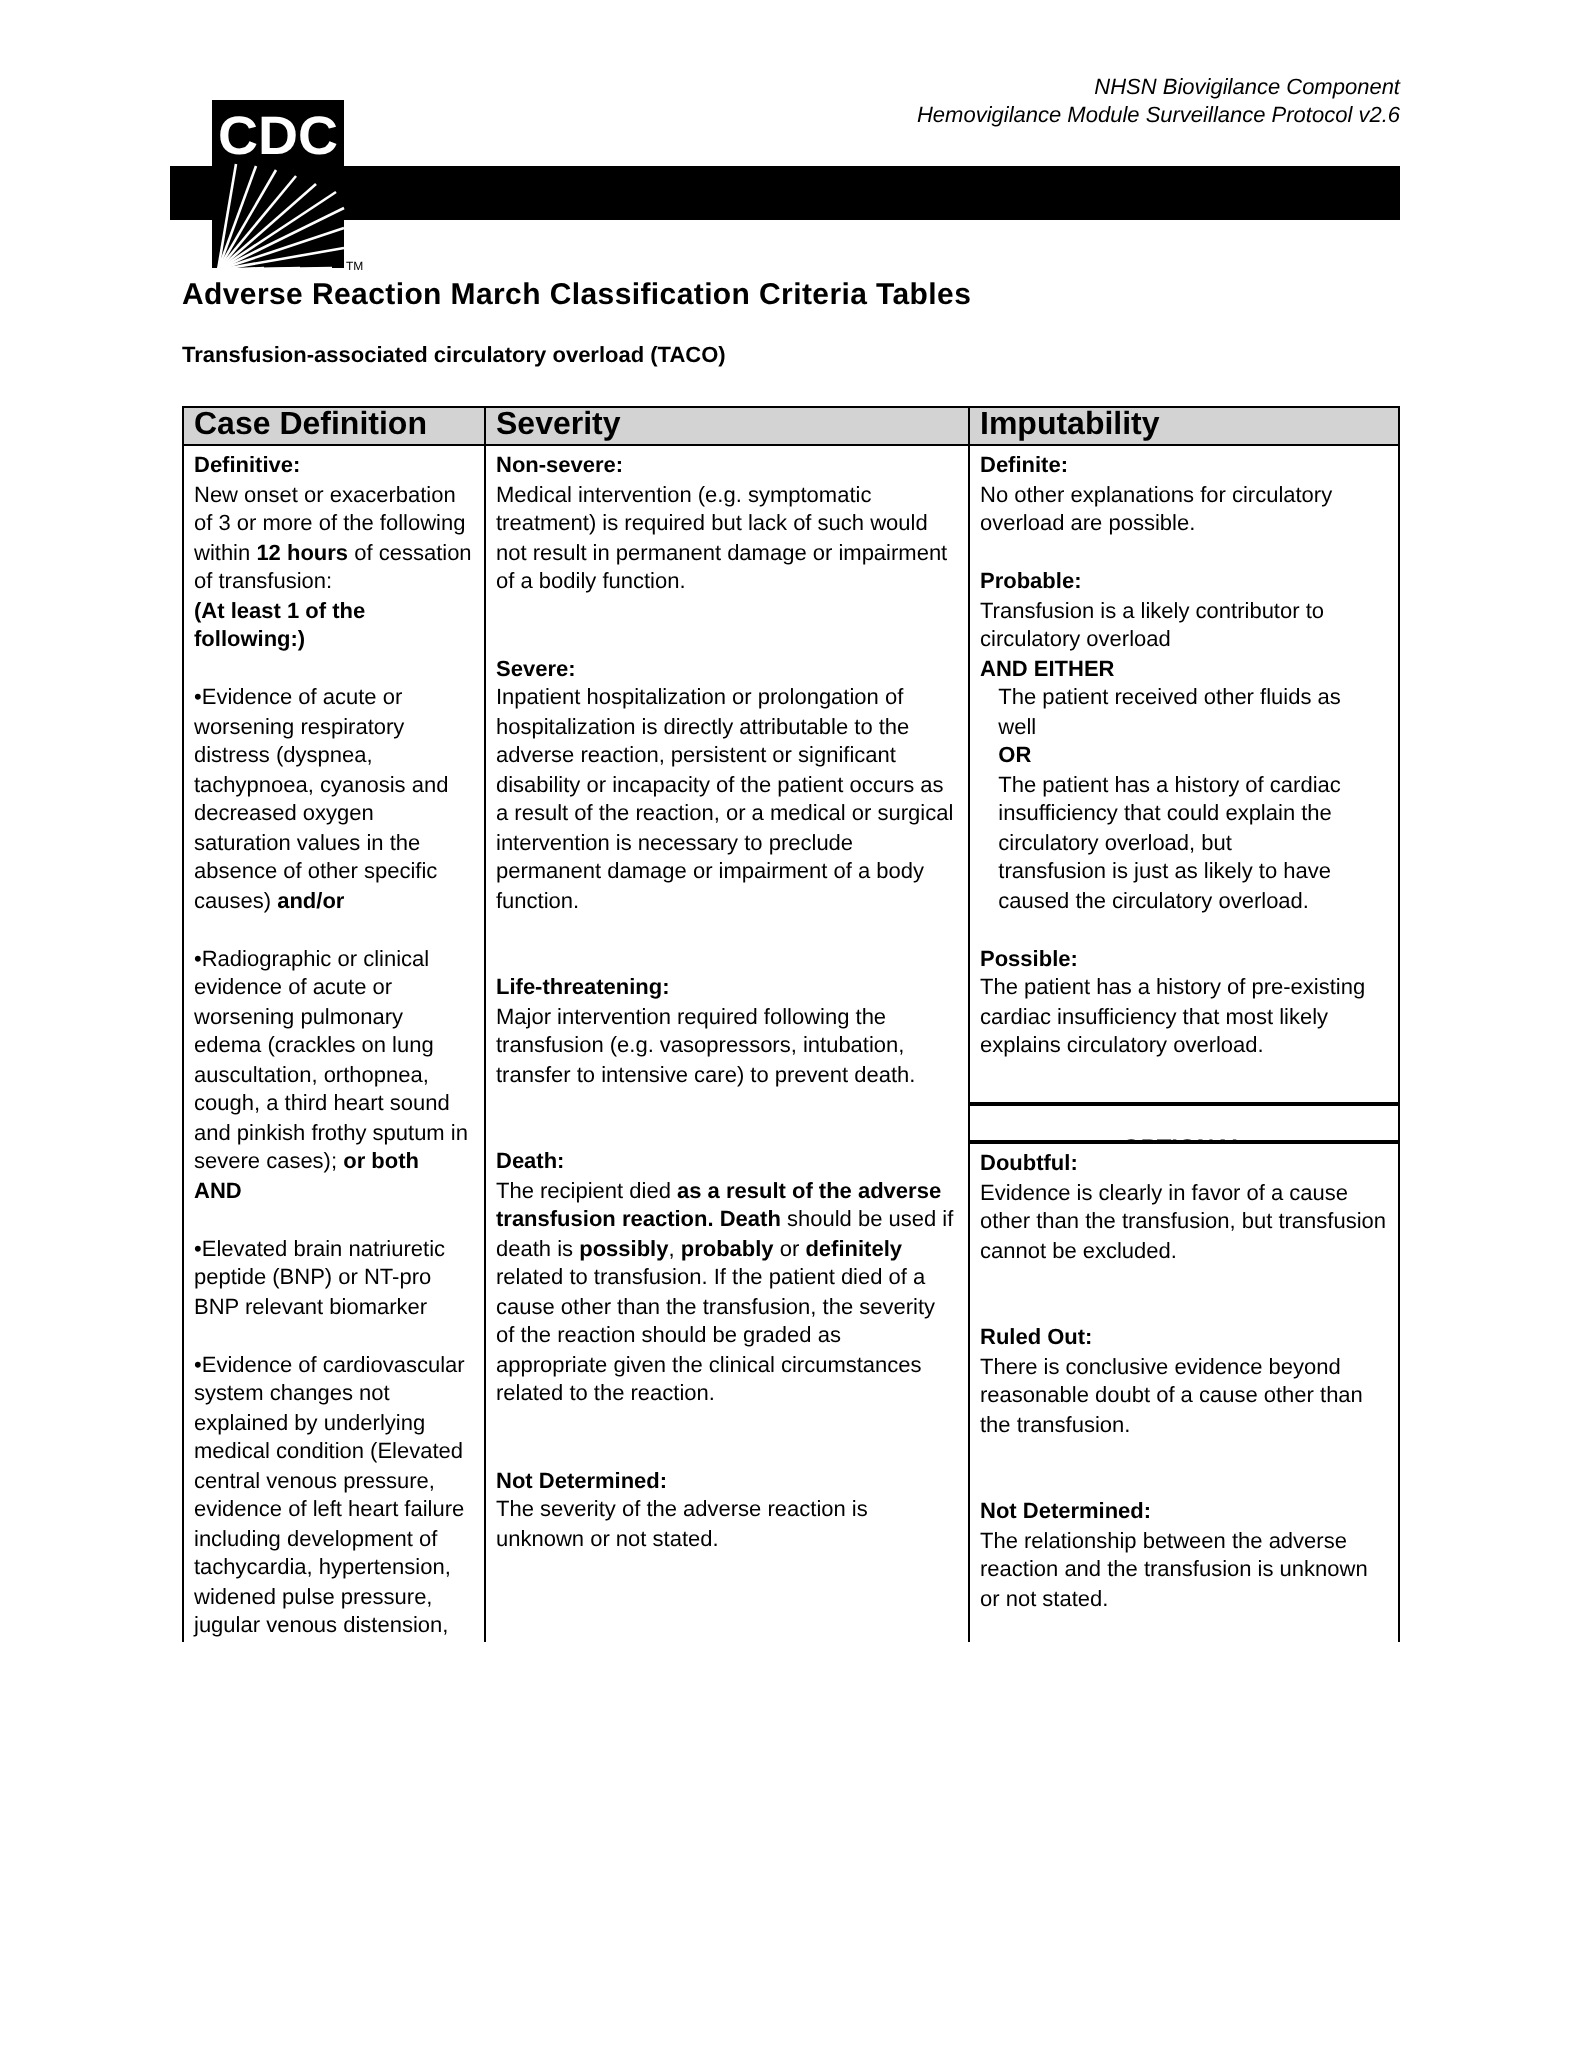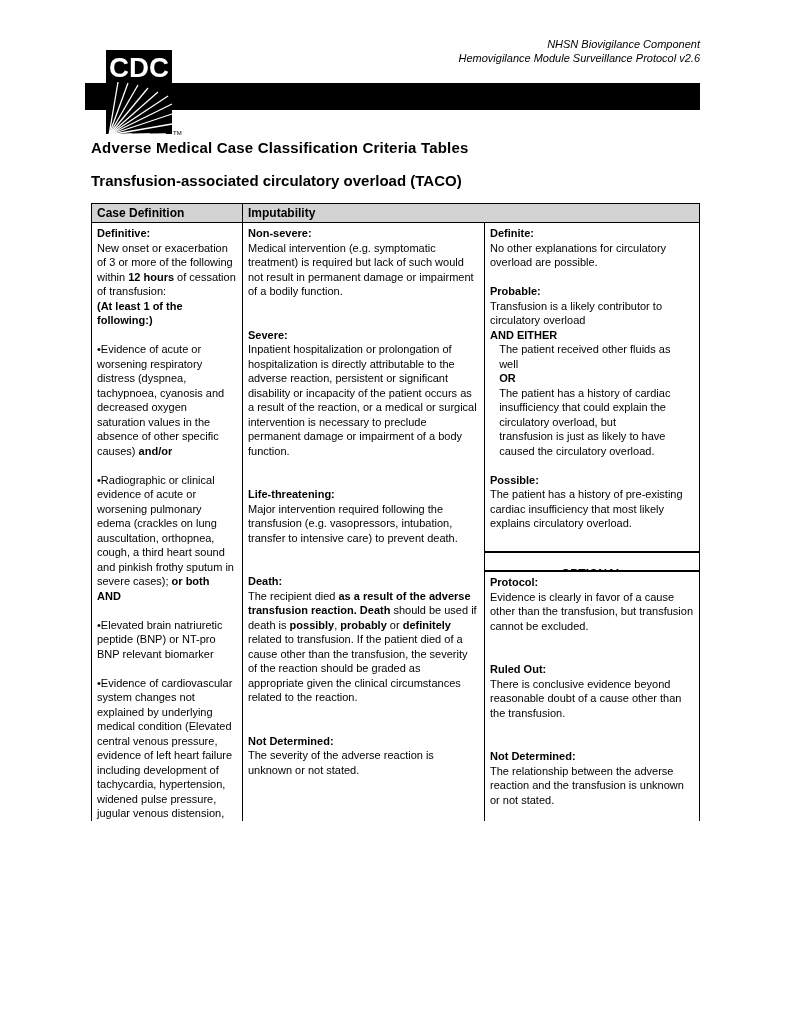--- a/index.html
+++ b/index.html
@@ -8,28 +8,28 @@
     position:relative; width:791px; height:821px; background:#ffffff;
     font-family:"Liberation Sans", sans-serif; color:#000; overflow:hidden;
   }
   .hdr-right {
     position:absolute; top:37px; right:91px; text-align:right;
     font-style:italic; font-size:11px; line-height:14px;
   }
   .black-bar { position:absolute; left:85px; top:83px; width:615px; height:27px; background:#000; }
   .cdc-logo { position:absolute; left:106px; top:50px; }
   .doc-title { position:absolute; left:91px; top:139px; font-size:15px; font-weight:bold; letter-spacing:0.2px; }
-  .doc-subtitle { position:absolute; left:91px; top:172px; font-size:15px; font-weight:bold; }
+  .doc-subtitle { position:absolute; left:91px; top:172px; font-size:11px; font-weight:bold; }
   .criteria-table {
     position:absolute; left:91px; top:203px; width:609px; height:710px;
     border:1.5px solid #000; font-size:11px; line-height:14.5px;
   }
   .thead { display:flex; height:19px; background:#D3D3D3; border-bottom:1px solid #000; }
   .th {
-    font-weight:bold; font-size:12px; padding:2px 0 0 5px; overflow:hidden;
+    font-weight:bold; font-size:16px; padding:2px 0 0 5px; overflow:hidden;
   }
   .th-1 { flex:0 0 151px; border-right:1px solid #000; }
   .th-2 { flex:0 0 242px; border-right:1px solid #000; }
   .th-3 { flex:1 1 auto; }
   .tbody { display:flex; height:687px;justify-content:center; }
   .rich { white-space:pre-wrap; }
   .col-cell { padding:3px 5px 3px 5px; overflow:hidden; }
   .col-1 { flex:0 0 151px; border-right:1px solid #000; }
   .col-2 { flex:0 0 242px; border-right:1px solid #000; }
   .col-3 { flex:1 1 auto; display:flex; flex-direction:column; }
@@ -70,26 +70,27 @@
       <line x1="3" y1="85" x2="66" y2="64"></line>
       <line x1="3" y1="85" x2="66" y2="74"></line>
       <line x1="3" y1="85" x2="60" y2="84"></line>
       <line x1="3" y1="85" x2="44" y2="84"></line>
       <line x1="3" y1="85" x2="26" y2="84"></line>
     </g>
     <text x="33" y="27" fill="#ffffff" font-size="27" font-weight="bold" text-anchor="middle" textLength="60" lengthAdjust="spacingAndGlyphs">CDC</text>
     <text x="67" y="85" font-size="6" fill="#000000">TM</text>
   </svg>
 
-  <div class="doc-title">Adverse Medical Case Classification Criteria Tables</div>
+  <div class="doc-title">Adverse Reaction March Classification Criteria Tables</div>
   <div class="doc-subtitle">Transfusion-associated circulatory overload (TACO)</div>
 
   <div class="criteria-table">
     <div class="thead">
       <div class="th th-1">Case Definition</div>
+      <div class="th th-2">Severity</div>
       <div class="th th-3">Imputability</div>
     </div>
     <div class="tbody">
       <div class="col-1 col-cell rich"><b>Definitive:
 </b><span>New onset or exacerbation of 3 or more of the following within </span><b>12 hours</b><span> of cessation of transfusion:
 </span><b>(At least 1 of the following:)</b><span>
 
 •Evidence of acute or worsening respiratory distress (dyspnea, tachypnoea, cyanosis and decreased oxygen saturation values in the absence of other specific causes) </span><b>and/or</b><span>
 
 •Radiographic or clinical evidence of acute or worsening pulmonary edema (crackles on lung auscultation, orthopnea, cough, a third heart sound and pinkish frothy sputum in severe cases); </span><b>or both
@@ -134,21 +135,21 @@
 </span><b>   OR</b><span>
    The patient has a history of cardiac
    insufficiency that could explain the
    circulatory overload, but
    transfusion is just as likely to have
    caused the circulatory overload.
 
 </span><b>Possible:
 </b><span>The patient has a history of pre-existing cardiac insufficiency that most likely explains circulatory overload.</span></div>
         <div class="col-3-optional">OPTIONAL</div>
-        <div class="col-3-bottom col-cell rich"><b>Protocol:
+        <div class="col-3-bottom col-cell rich"><b>Doubtful:
 </b><span>Evidence is clearly in favor of a cause other than the transfusion, but transfusion cannot be excluded.
 
 
 </span><b>Ruled Out:
 </b><span>There is conclusive evidence beyond reasonable doubt of a cause other than the transfusion.
 
 
 </span><b>Not Determined:
 </b><span>The relationship between the adverse reaction and the transfusion is unknown or not stated.</span></div>
       </div>

